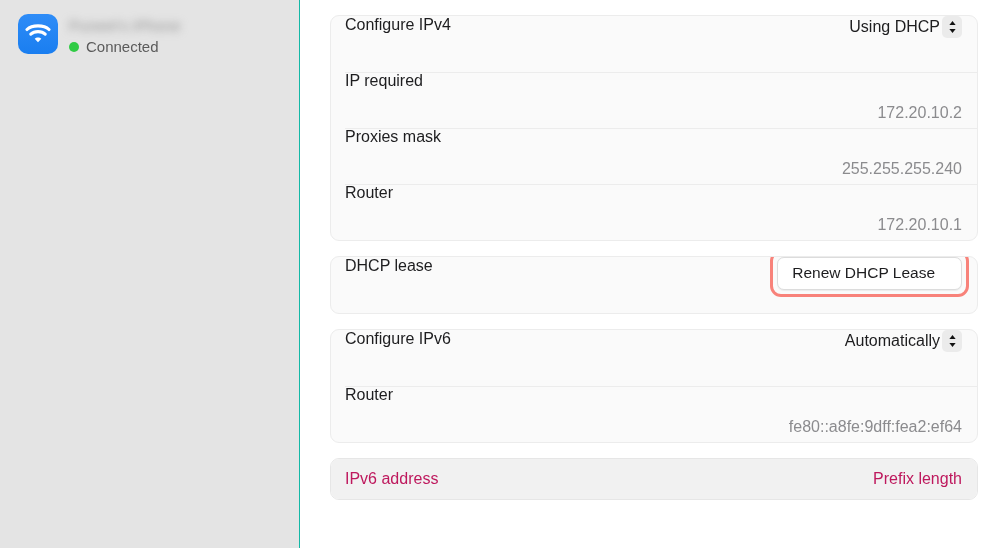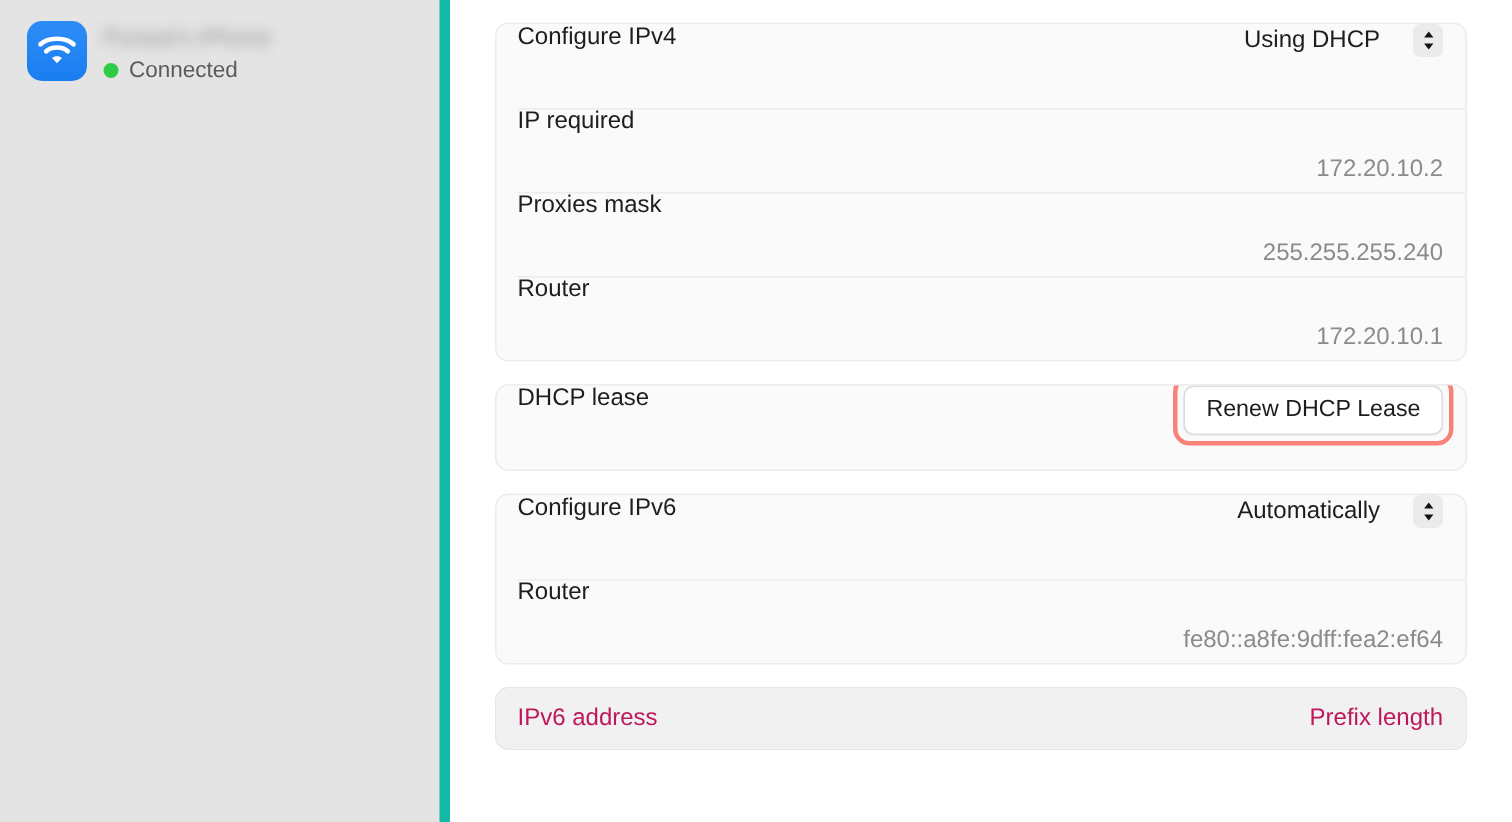--- a/index.html
+++ b/index.html
@@ -22,21 +22,21 @@
     background: #ffffff;
   }
 
   
   .sidebar {
     position: relative;
     width: 300px;
     height: 548px;
     background: #e4e4e4;
     box-sizing: border-box;
-    border-right: 7px solid #14b8a6;
+    border-right: 1px solid #14b8a6;
     flex: 0 0 300px;
   }
   .device-header {
     display: flex;
     align-items: flex-start;
     padding: 14px 0 0 18px;
     height: 54px;
     box-sizing: border-box;
   }
   .device-icon {
@@ -154,21 +154,21 @@
     color: #8b8b8e;
     white-space: nowrap;
     margin-top: 32px;
   }
   .row-value.placeholder {
     color: #bcbcbf;
   }
   .popup {
     display: flex;
     align-items: center;
-    gap: 22px;
+    gap: 2px;
   }
   .popup-label {
     font-size: 16px;
     color: #1d1d1f;
     white-space: nowrap;
   }
   .stepper {
     width: 20px;
     height: 22px;
     border-radius: 5px;
@@ -194,21 +194,21 @@
     border-radius: 11px;
     pointer-events: none;
   }
   .push-button {
     font-family: "Liberation Sans", sans-serif;
     font-size: 15.5px;
     color: #1d1d1f;
     background: #ffffff;
     border: 1px solid #dcdcdc;
     border-radius: 7px;
-    padding: 7px 14px 8px 14px;
+    padding: 7px 26px 8px 14px;
     line-height: 1;
     box-shadow: 0 0.5px 1px rgba(0,0,0,.06);
     white-space: nowrap;
   }
 
   
   .card.table-card {
     background: #f1f1f1;
     border-color: #e6e6e6;
     margin-bottom: 0;

